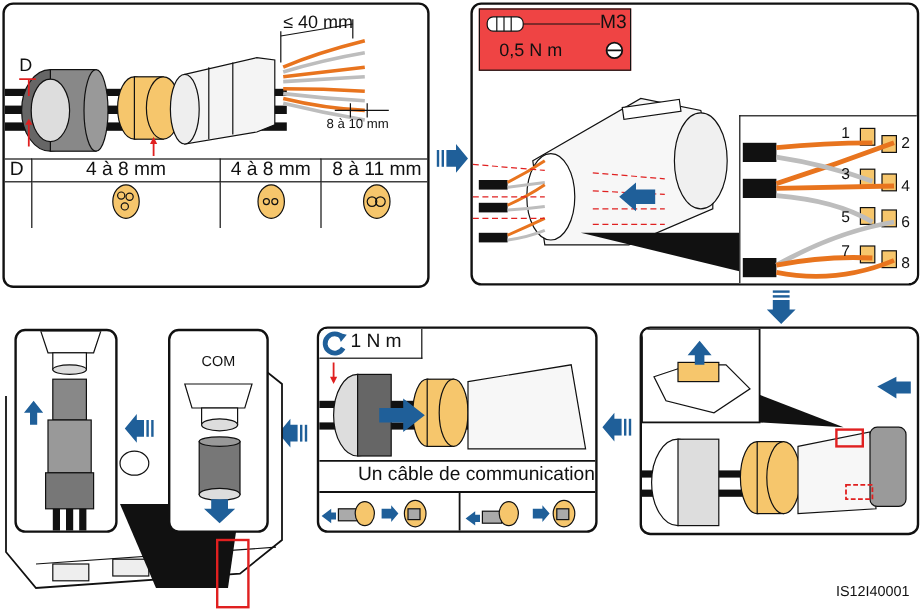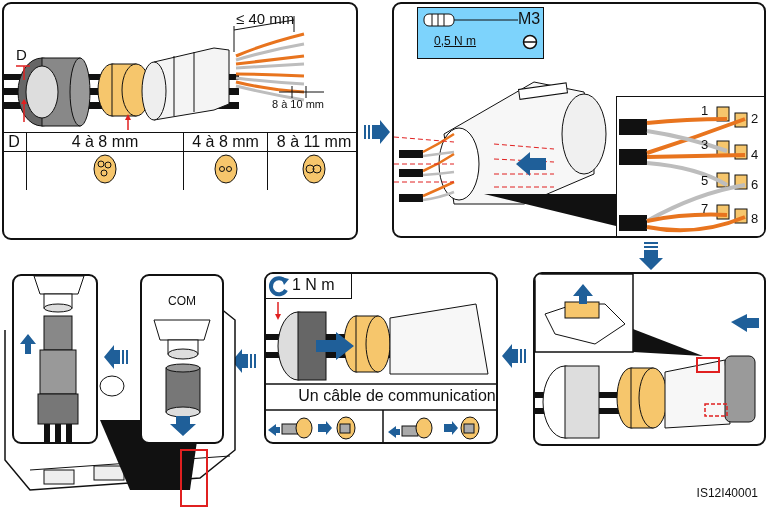--- a/index.html
+++ b/index.html
@@ -104,34 +104,34 @@
 </div>
 
 <svg class="flow-arrow" width="30" height="24" style="left:362px;top:120px;">
   <rect x="2" y="5" width="2" height="14" fill="#1f5f99"></rect>
   <rect x="6" y="5" width="2" height="14" fill="#1f5f99"></rect>
   <polygon points="10,5 18,5 18,0 28,12 18,24 18,19 10,19" fill="#1f5f99"></polygon>
 </svg>
 
 <div class="panel" style="left:392px;top:2px;width:374px;height:236px;">
 
-  <div class="abs" style="left:23px;top:3px;width:125px;height:50px;border:1.5px solid #111;background:#7dd3fc;">
+  <div class="abs" style="left:5px;top:3px;width:125px;height:50px;border:1.5px solid #111;background:#ef4444;">
     <svg width="125" height="50">
       <rect x="6" y="6" width="30" height="12" rx="5" fill="#fff" stroke="#111"></rect>
       <line x1="14" y1="6" x2="14" y2="18" stroke="#111"></line>
       <line x1="20" y1="6" x2="20" y2="18" stroke="#111"></line>
       <line x1="26" y1="6" x2="26" y2="18" stroke="#111"></line>
       <line x1="36" y1="12" x2="100" y2="12" stroke="#111"></line>
     </svg>
     <div class="txt" style="left:100px;top:2px;font-size:16px;">M3</div>
     <svg width="20" height="20" style="left:104px;top:26px;">
       <circle cx="8" cy="8" r="6.5" fill="#fff" stroke="#111" stroke-width="1.5"></circle>
       <line x1="2" y1="8" x2="14" y2="8" stroke="#111" stroke-width="1.5"></line>
     </svg>
-    <div class="txt" style="left:16px;top:26px;font-size:12px;text-decoration:underline;">0,5 N m</div>
+    <div class="txt" style="left:16px;top:26px;font-size:15px;">0,5 N m</div>
   </div>
   <svg width="374" height="236">
 
     <path d="M50 130 L140 78 L190 88 L200 130 L200 170 L130 200 L60 200 Z" fill="#f7f7f7" stroke="#111"></path>
     <ellipse cx="190" cy="130" rx="22" ry="40" fill="#f0f0f0" stroke="#111"></ellipse>
     <rect x="125" y="82" width="48" height="10" fill="#fff" stroke="#111" transform="rotate(-8 150 87)"></rect>
     <ellipse cx="65" cy="160" rx="20" ry="36" fill="#fff" stroke="#111"></ellipse>
 
     <rect x="5" y="146" width="24" height="8" fill="#111"></rect>
     <rect x="5" y="165" width="24" height="8" fill="#111"></rect>

